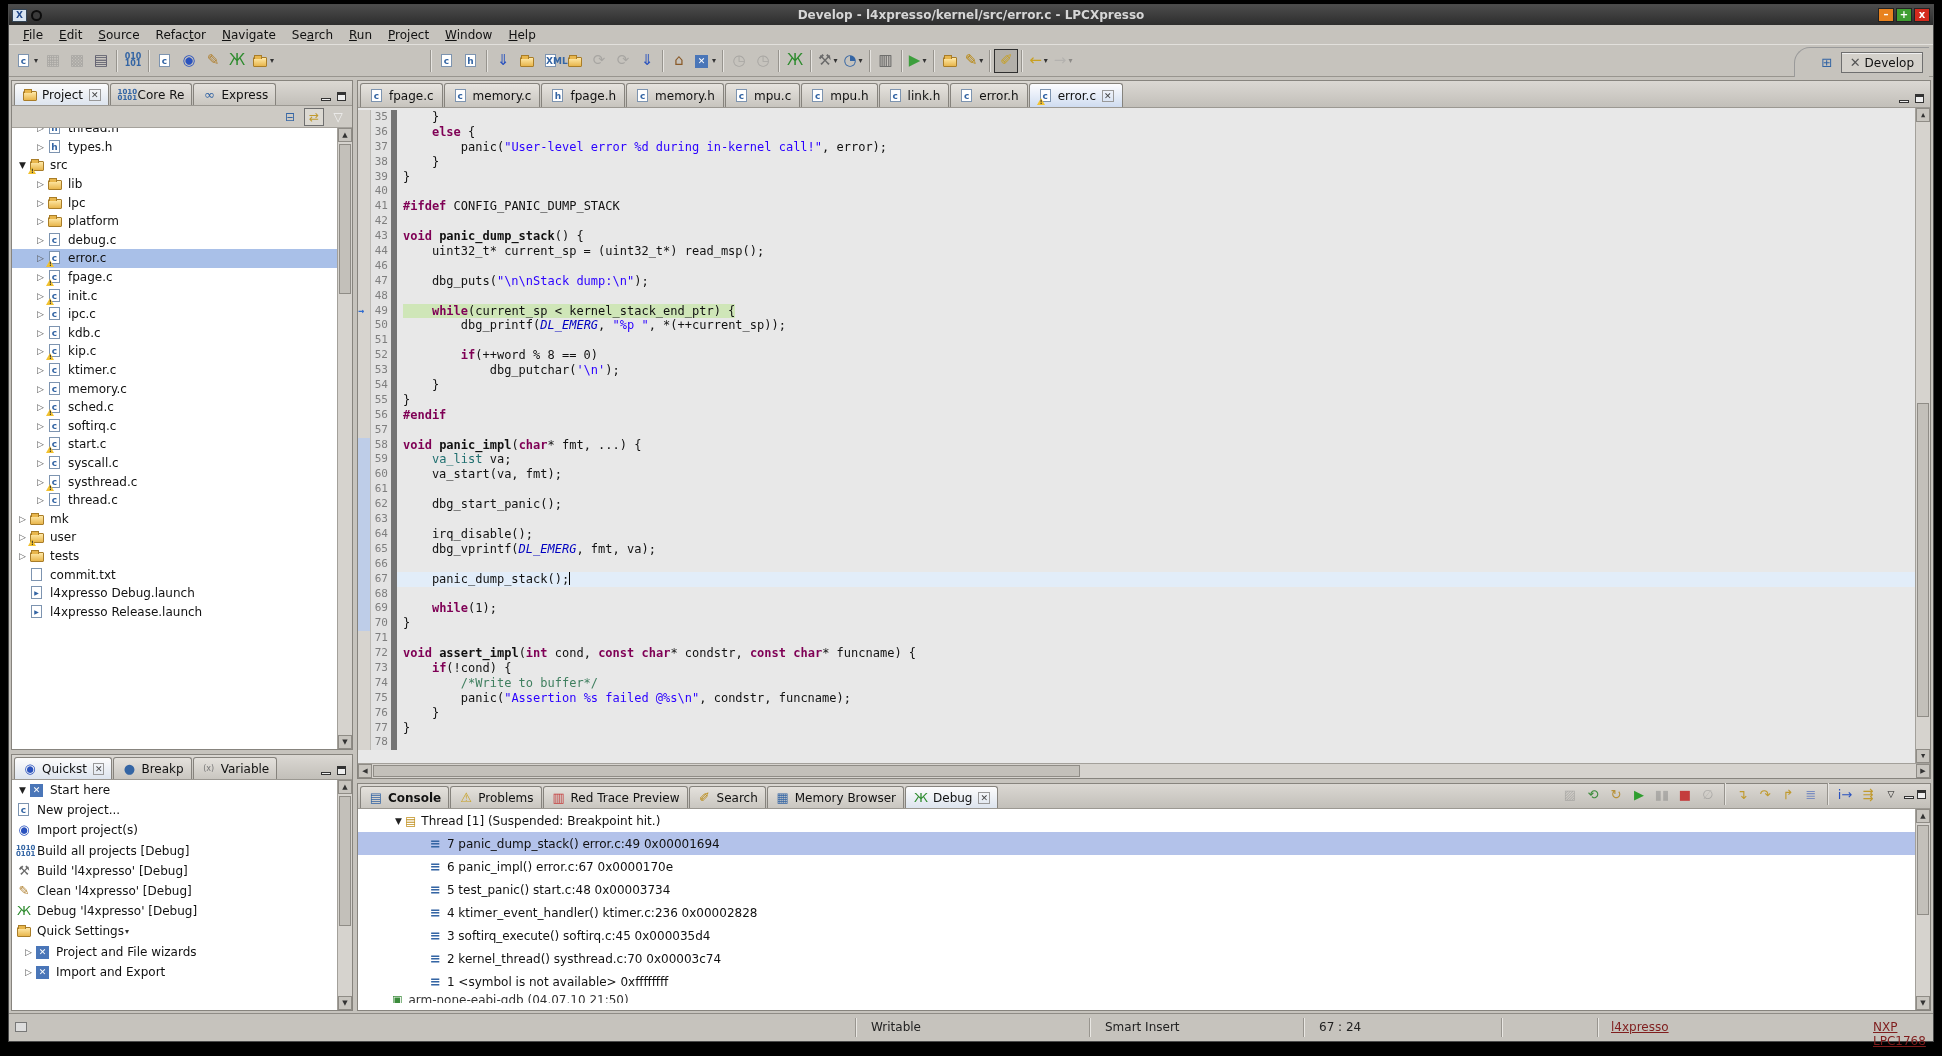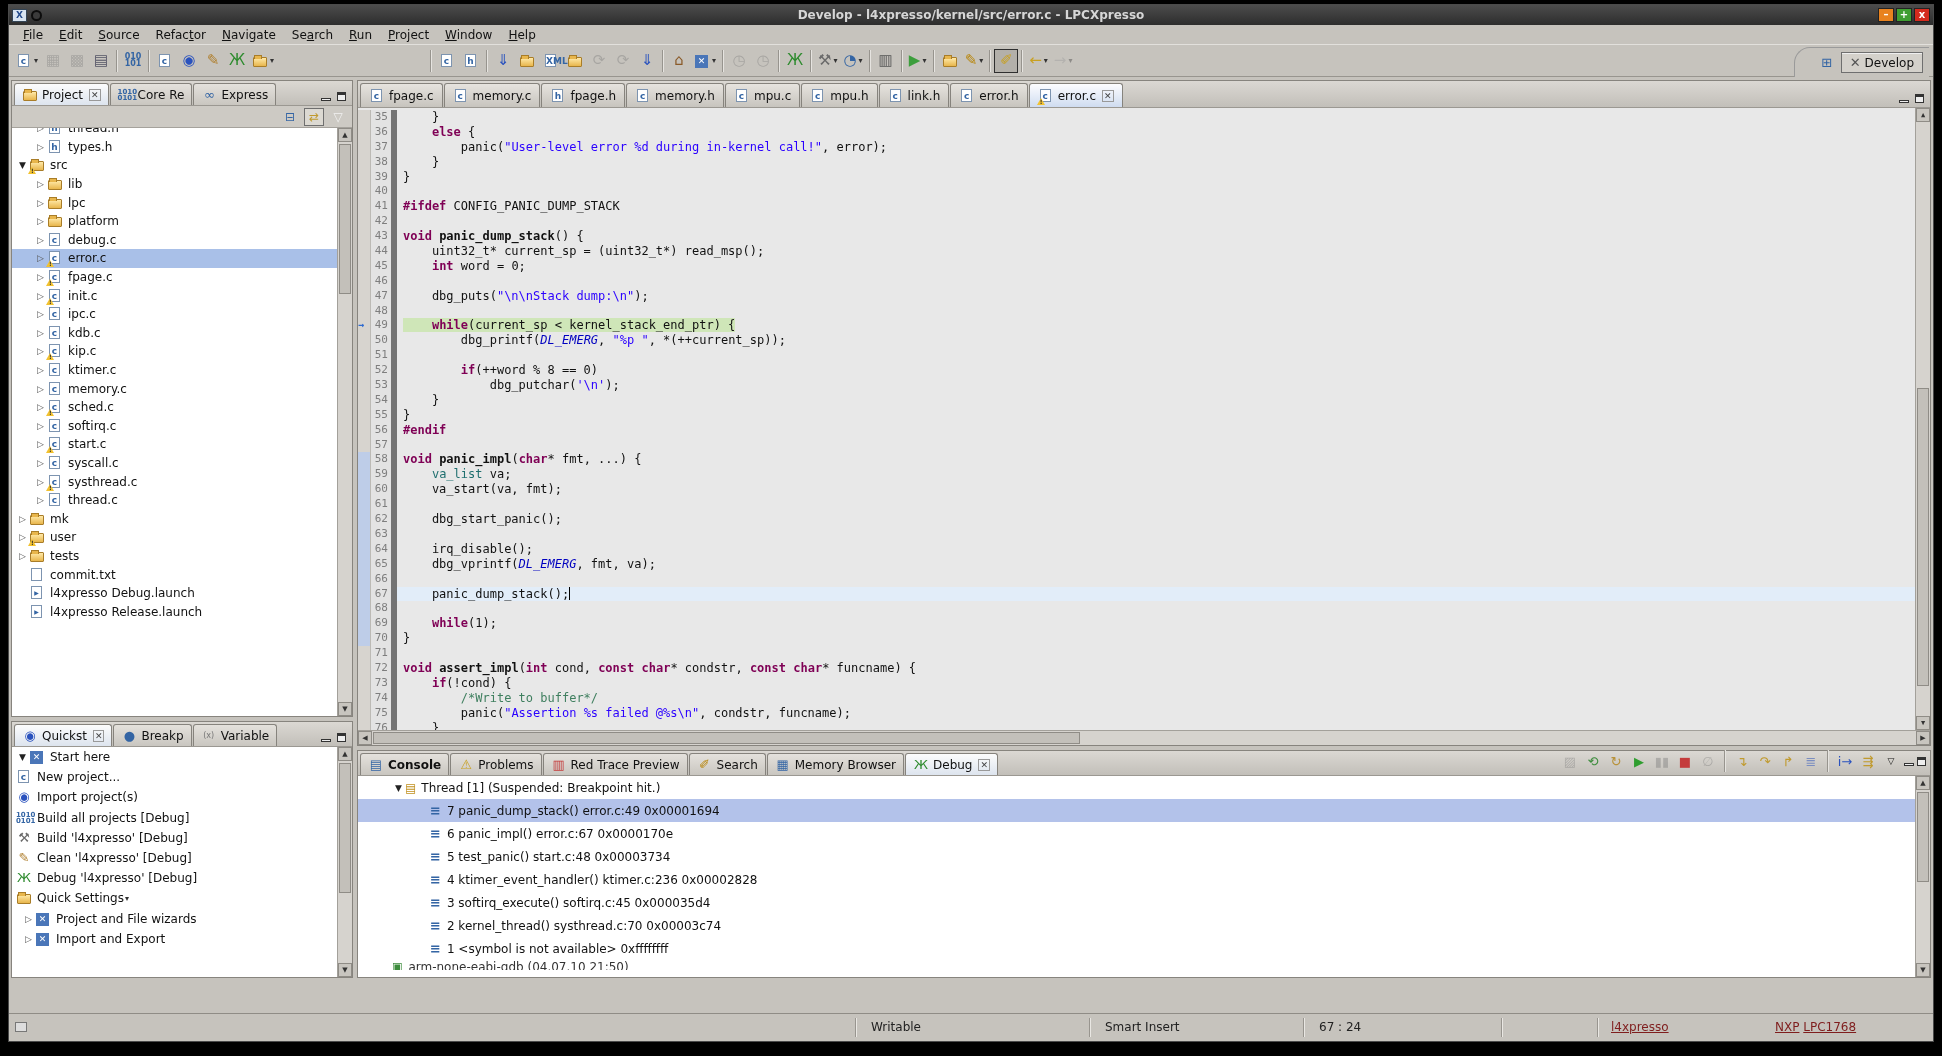--- a/index.html
+++ b/index.html
@@ -131,21 +131,21 @@
   
   .console { height:228px; flex:0 0 auto; }
   .chdr-tools { margin-left:auto; display:flex; align-items:center; gap:3px; padding:0 2px 3px 0; }
   .cframe { position:relative; flex:1; overflow:hidden; background:#fff; }
   .drow { height:23px; display:flex; align-items:center; white-space:nowrap; font-size:12px; }
   .drow.sel { background:#b3c2ea; }
   .fico { color:#3465a4; font-weight:bold; margin-right:6px; font-size:13px; }
   .thico { color:#c09020; font-size:12px; margin-right:5px; }
 
   
-  .statusbar { height:28px; background:#c6c3bd; border-top:1px solid #8f8c86; position:relative; flex:0 0 auto;margin-top:33px; }
+  .statusbar { height:28px; background:#c6c3bd; border-top:1px solid #8f8c86; position:relative; flex:0 0 auto; }
   .sbsep { position:absolute; top:4px; bottom:4px; width:2px; border-left:1px solid #98958f; border-right:1px solid #e9e7e3; }
   .sbtext { position:absolute; top:6px; font-size:12px; color:#222; }
   .sblink { color:#7f1d1d; text-decoration:underline; }
   .sbico { position:absolute; left:6px; top:8px; width:12px; height:10px; border:1px solid #777; background:#ddd; }
 </style>
 </head>
 <body>
 
 <div id="canvas">
   <div class="window">
@@ -851,25 +851,20 @@
                 </div>
                 <div class="cl">
                   <span class="ic"></span>
                   <span class="num">43</span>
                   <span class="txt"><span class="k">void</span><span> </span><span class="f">panic_dump_stack</span><span>() {</span></span>
                 </div>
                 <div class="cl">
                   <span class="ic"></span>
                   <span class="num">44</span>
                   <span class="txt"><span>    uint32_t* current_sp = (uint32_t*) read_msp();</span></span>
-                </div>
-                <div class="cl">
-                  <span class="ic"></span>
-                  <span class="num">45</span>
-                  <span class="txt"><span>    </span><span class="k">int</span><span> word = 0;</span></span>
                 </div>
                 <div class="cl">
                   <span class="ic"></span>
                   <span class="num">46</span>
                   <span class="txt"></span>
                 </div>
                 <div class="cl">
                   <span class="ic"></span>
                   <span class="num">47</span>
                   <span class="txt"><span>    dbg_puts(</span><span class="s">"\n\nStack dump:\n"</span><span>);</span></span>
@@ -1159,20 +1154,20 @@
       <div class="sbico"></div>
       <div class="sbsep" style="left:846px;"></div>
       <div class="sbtext" style="left:862px;">Writable</div>
       <div class="sbsep" style="left:1080px;"></div>
       <div class="sbtext" style="left:1096px;">Smart Insert</div>
       <div class="sbsep" style="left:1294px;"></div>
       <div class="sbtext" style="left:1310px;">67 : 24</div>
       <div class="sbsep" style="left:1492px;"></div>
       <div class="sbsep" style="left:1588px;"></div>
       <div class="sbtext sblink" style="left:1602px;">l4xpresso</div>
-      <div class="sbtext" style="left:1766px;">
+      <div class="sbtext" style="left:1864px;">
         <span class="sblink">NXP</span>
         <span> </span>
         <span class="sblink">LPC1768</span>
       </div>
     </div>
   </div>
 </div>
 
 </body></html>

